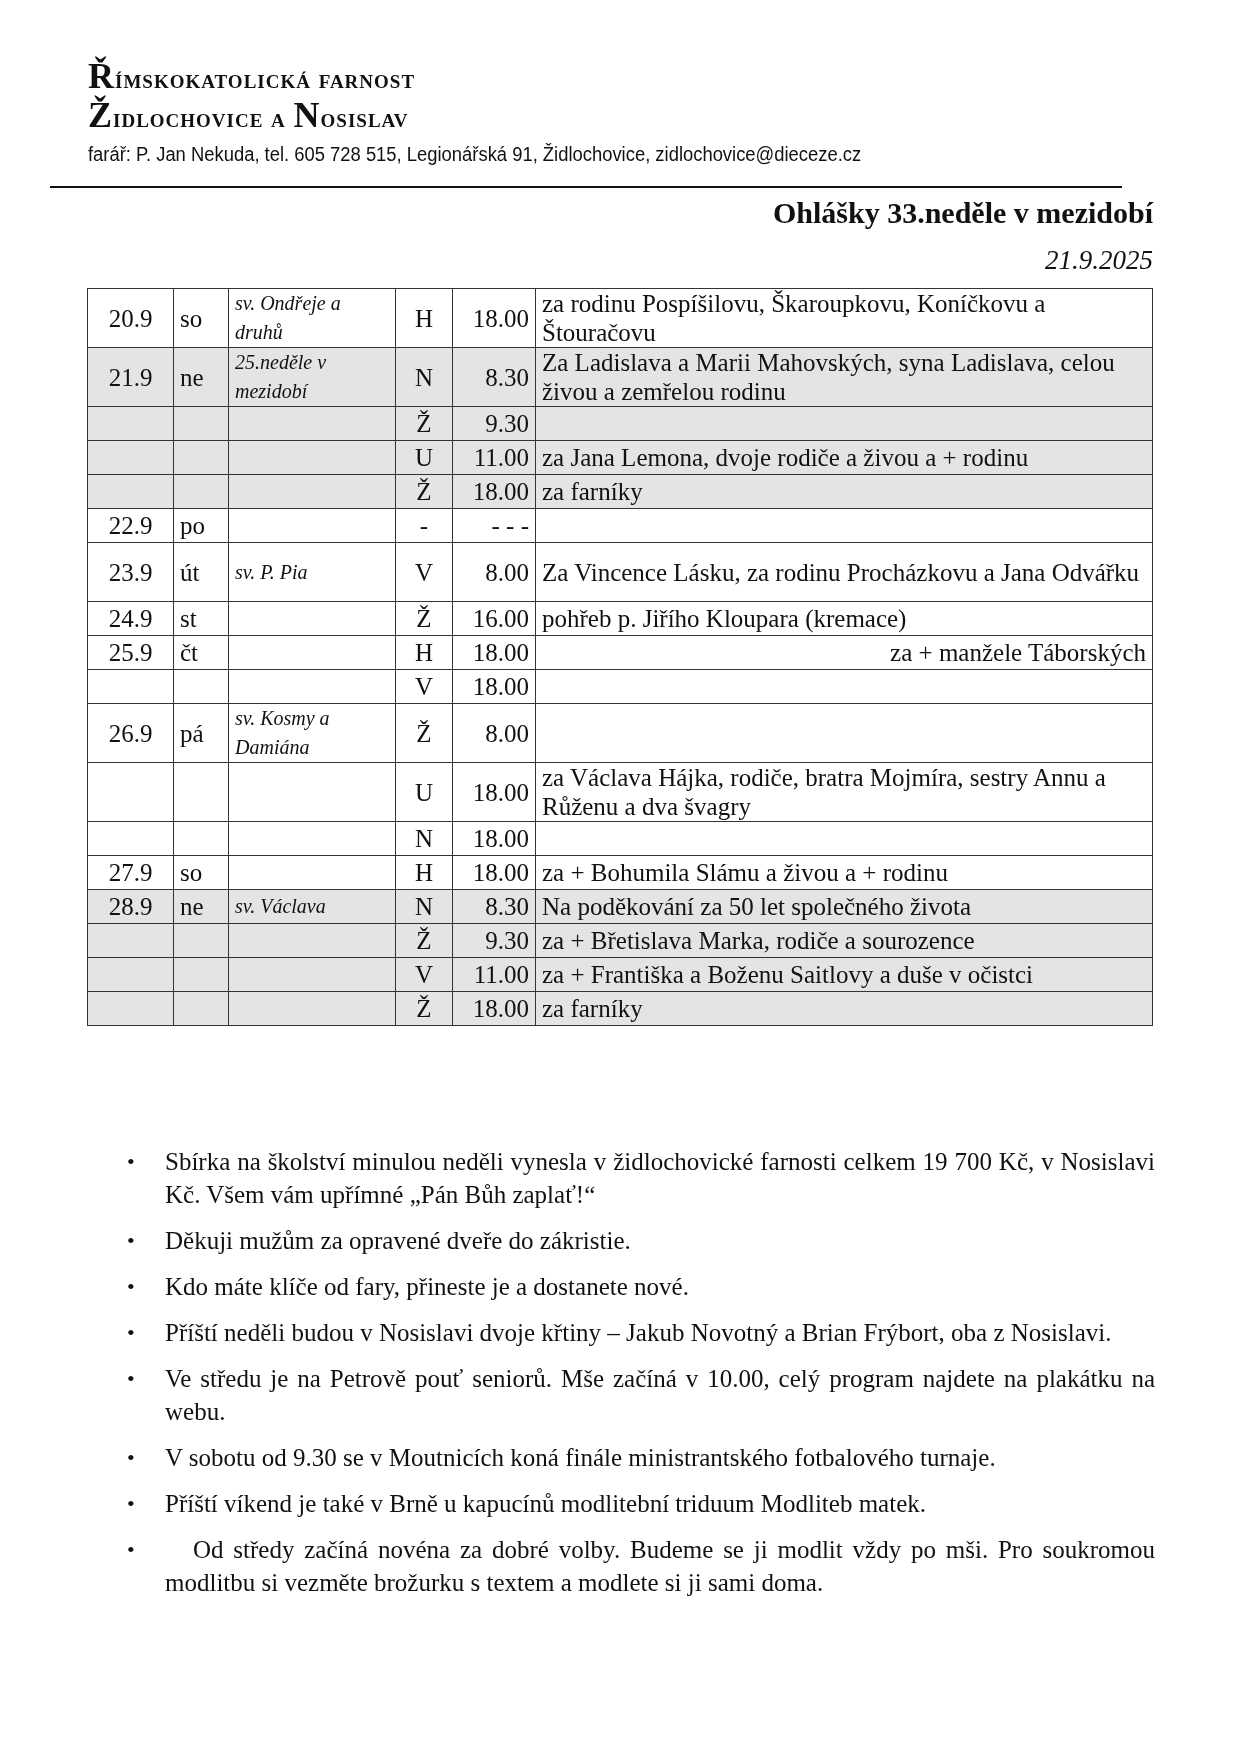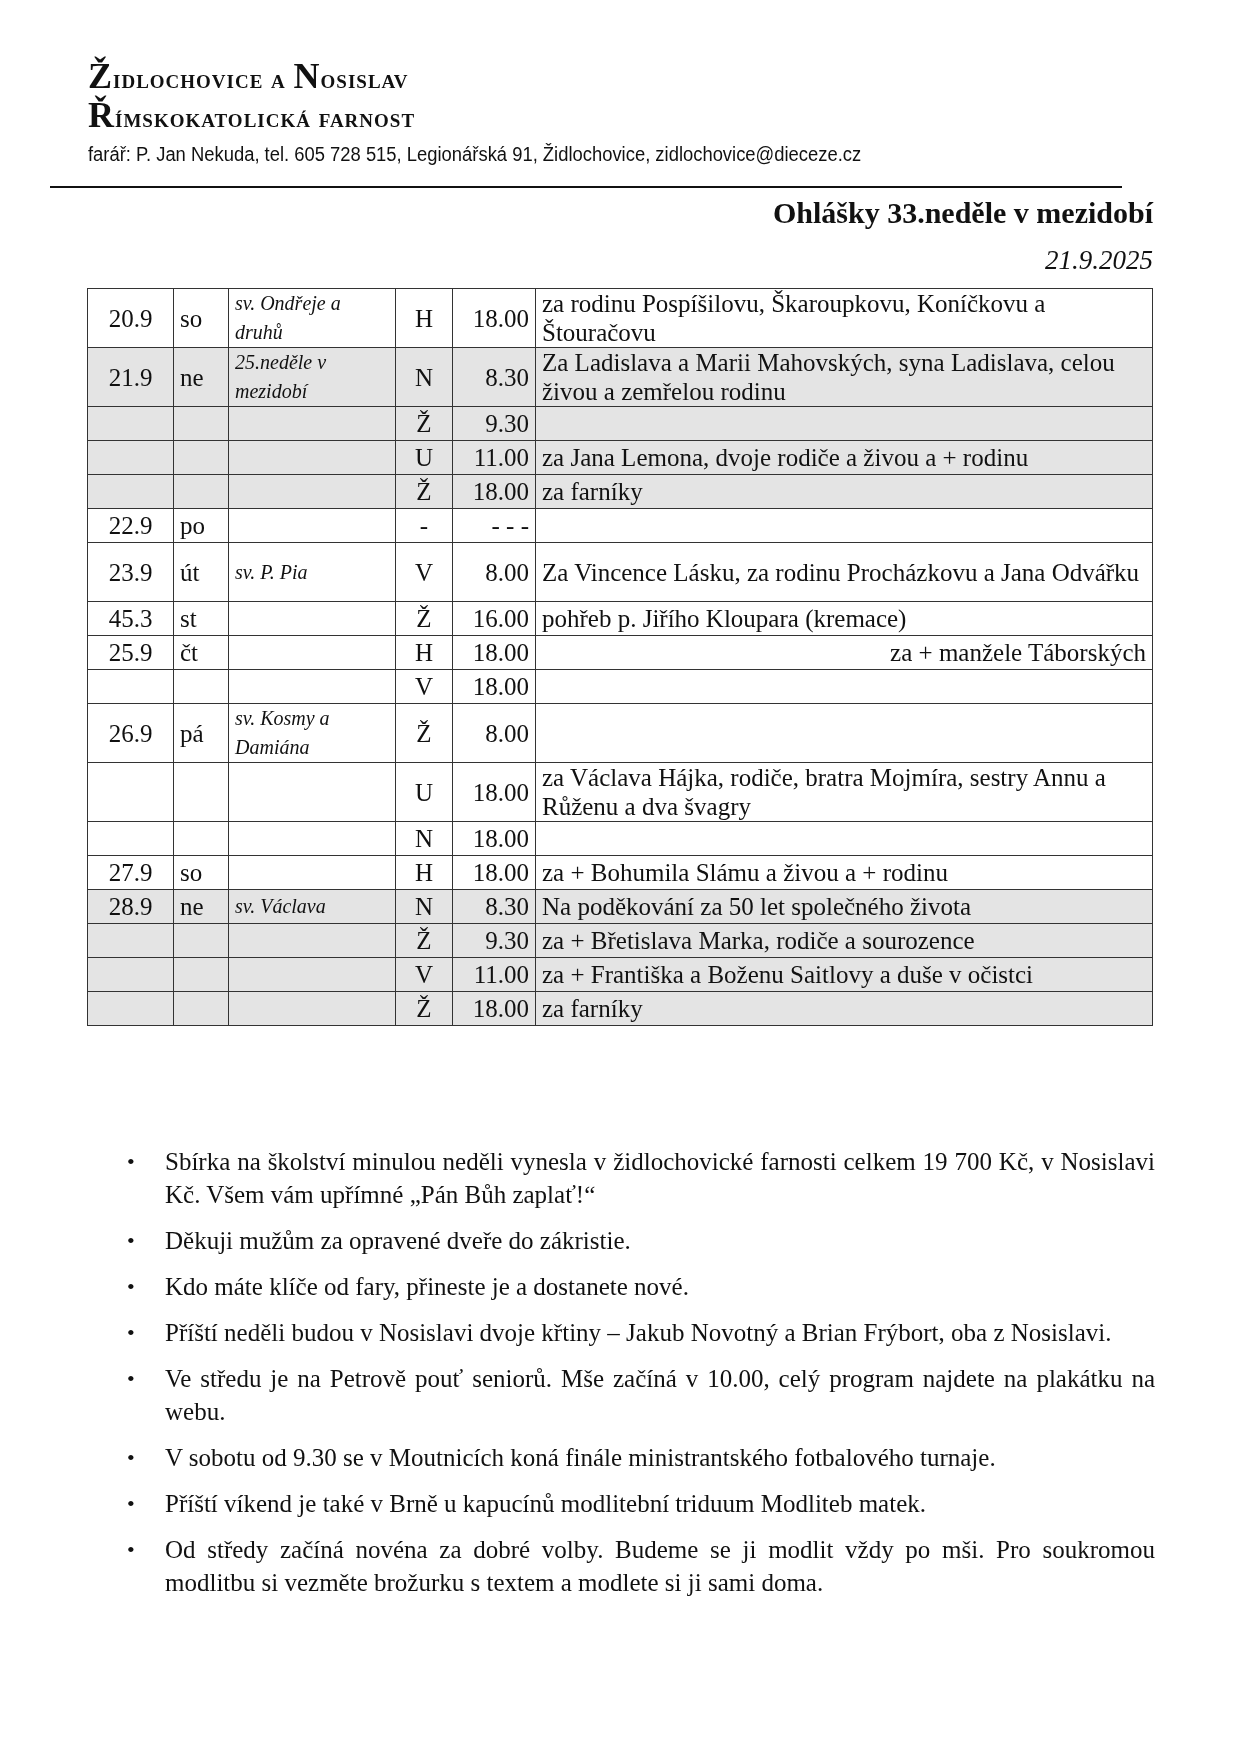--- a/index.html
+++ b/index.html
@@ -21,22 +21,22 @@
   td.c-time { width:70px; text-align:right; padding-right:3px;font-family:Liberation Serif, serif; }
   td.c-intent { padding-left:5px; }
   ul.notes { position:absolute; left:125px; top:1145px; width:1030px; margin:0; padding:0; list-style:none; font-size:25px; line-height:33px; }
   ul.notes li { position:relative; padding-left:40px; margin-bottom:13px; text-align:justify; }
   ul.notes li .bullet { position:absolute; left:2px; top:0; font-size:22px; }
 </style>
 </head>
 <body>
 
 <div class="header-title">
+  <span class="line"><span class="big">Ř</span><span>ímskokatolická farnost</span></span>
   <span class="line"><span class="big">Ž</span><span>idlochovice a </span><span class="big">N</span><span>osislav</span></span>
-  <span class="line"><span class="big">Ř</span><span>ímskokatolická farnost</span></span>
 </div>
 <div class="contact">farář: P. Jan Nekuda, tel. 605 728 515, Legionářská 91, Židlochovice, zidlochovice@dieceze.cz</div>
 <div class="rule"></div>
 
 <div class="doc-title">Ohlášky 33.neděle v mezidobí</div>
 <div class="doc-date">21.9.2025</div>
 
 <table class="schedule">
   <tbody id="schedule-body">
       <tr>
@@ -89,21 +89,21 @@
       </tr>
       <tr>
         <td class="c-date" style="height: 58px;">23.9</td>
         <td class="c-day" style="height: 58px;">út</td>
         <td class="c-feast" style="height: 58px;">sv. P. Pia</td>
         <td class="c-place" style="height: 58px;">V</td>
         <td class="c-time" style="height: 58px;">8.00</td>
         <td class="c-intent" style="height: 58px;">Za Vincence Lásku, za rodinu Procházkovu a Jana Odvářku</td>
       </tr>
       <tr>
-        <td class="c-date" style="height: 33px;">45.3</td>
+        <td class="c-date" style="height: 33px;">24.9</td>
         <td class="c-day" style="height: 33px;">st</td>
         <td class="c-feast" style="height: 33px;"></td>
         <td class="c-place" style="height: 33px;">Ž</td>
         <td class="c-time" style="height: 33px;">16.00</td>
         <td class="c-intent" style="height: 33px;">pohřeb p. Jiřího Kloupara (kremace)</td>
       </tr>
       <tr>
         <td class="c-date" style="height: 33px;">25.9</td>
         <td class="c-day" style="height: 33px;">čt</td>
         <td class="c-feast" style="height: 33px;"></td>
@@ -187,14 +187,14 @@
 </table>
 
 <ul class="notes" id="notes-list">
     <li><span class="bullet">•</span><span style="white-space: pre-wrap;">Sbírka na školství minulou neděli vynesla v židlochovické farnosti celkem 19 700 Kč, v Nosislavi                Kč. Všem vám upřímné „Pán Bůh zaplať!“</span></li>
     <li><span class="bullet">•</span><span style="white-space: pre-wrap;">Děkuji mužům za opravené dveře do zákristie.</span></li>
     <li><span class="bullet">•</span><span style="white-space: pre-wrap;">Kdo máte klíče od fary, přineste je a dostanete nové.</span></li>
     <li><span class="bullet">•</span><span style="white-space: pre-wrap;">Příští neděli budou v Nosislavi dvoje křtiny – Jakub Novotný a Brian Frýbort, oba z Nosislavi.</span></li>
     <li><span class="bullet">•</span><span style="white-space: pre-wrap;">Ve středu je na Petrově pouť seniorů. Mše začíná v 10.00, celý program najdete na plakátku na webu.</span></li>
     <li><span class="bullet">•</span><span style="white-space: pre-wrap;">V sobotu od 9.30 se v Moutnicích koná finále ministrantského fotbalového turnaje.</span></li>
     <li><span class="bullet">•</span><span style="white-space: pre-wrap;">Příští víkend je také v Brně u kapucínů modlitební triduum Modliteb matek.</span></li>
-    <li><span class="bullet">•</span><span style="white-space: pre-wrap;">Od středy začíná novéna za dobré volby. Budeme se ji modlit vždy po mši. Pro soukromou modlitbu si vezměte brožurku s textem a modlete si ji sami doma.</span></li>
+    <li><span class="bullet">•</span><span style="white-space: pre-wrap; margin-left: 28px;">Od středy začíná novéna za dobré volby. Budeme se ji modlit vždy po mši. Pro soukromou modlitbu si vezměte brožurku s textem a modlete si ji sami doma.</span></li>
   </ul>
 
 </body></html>

